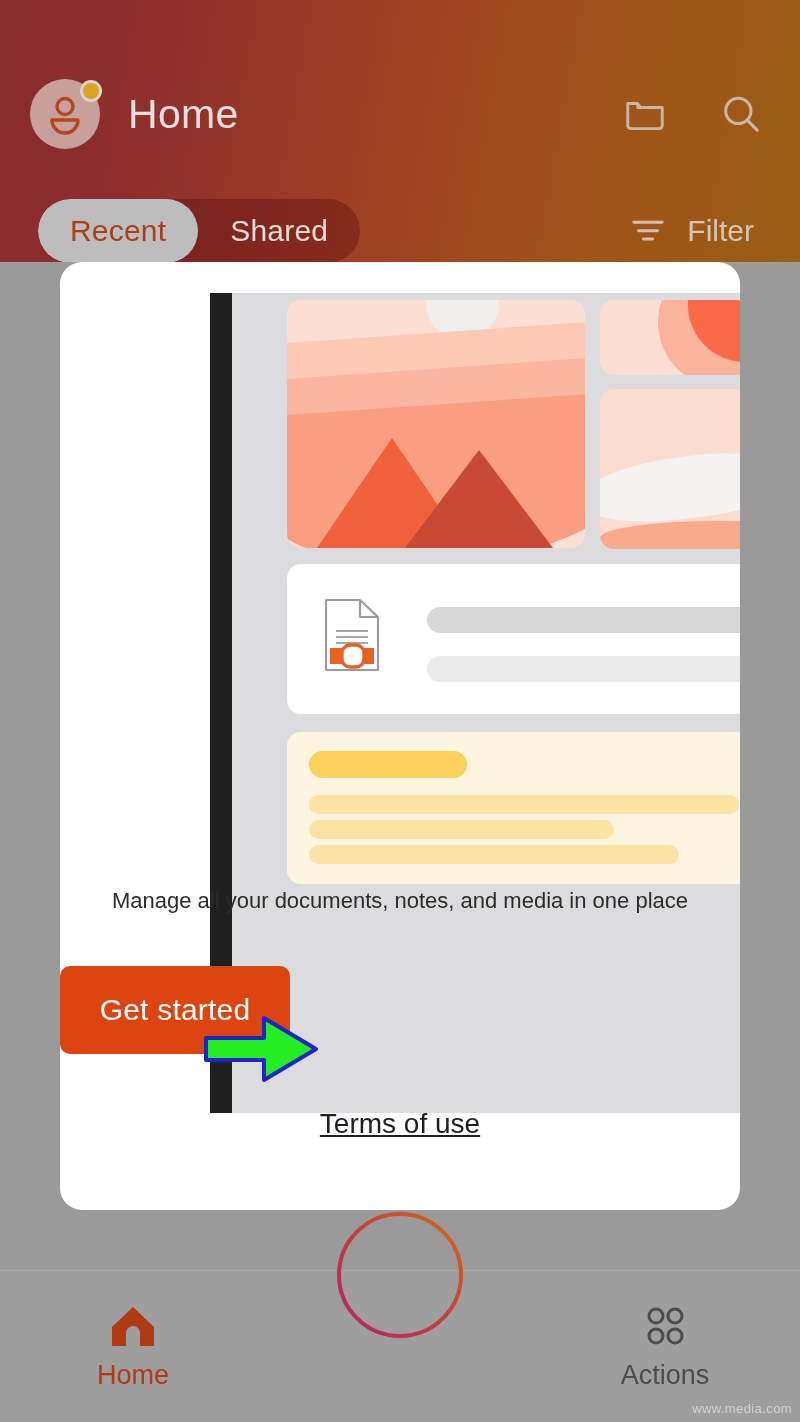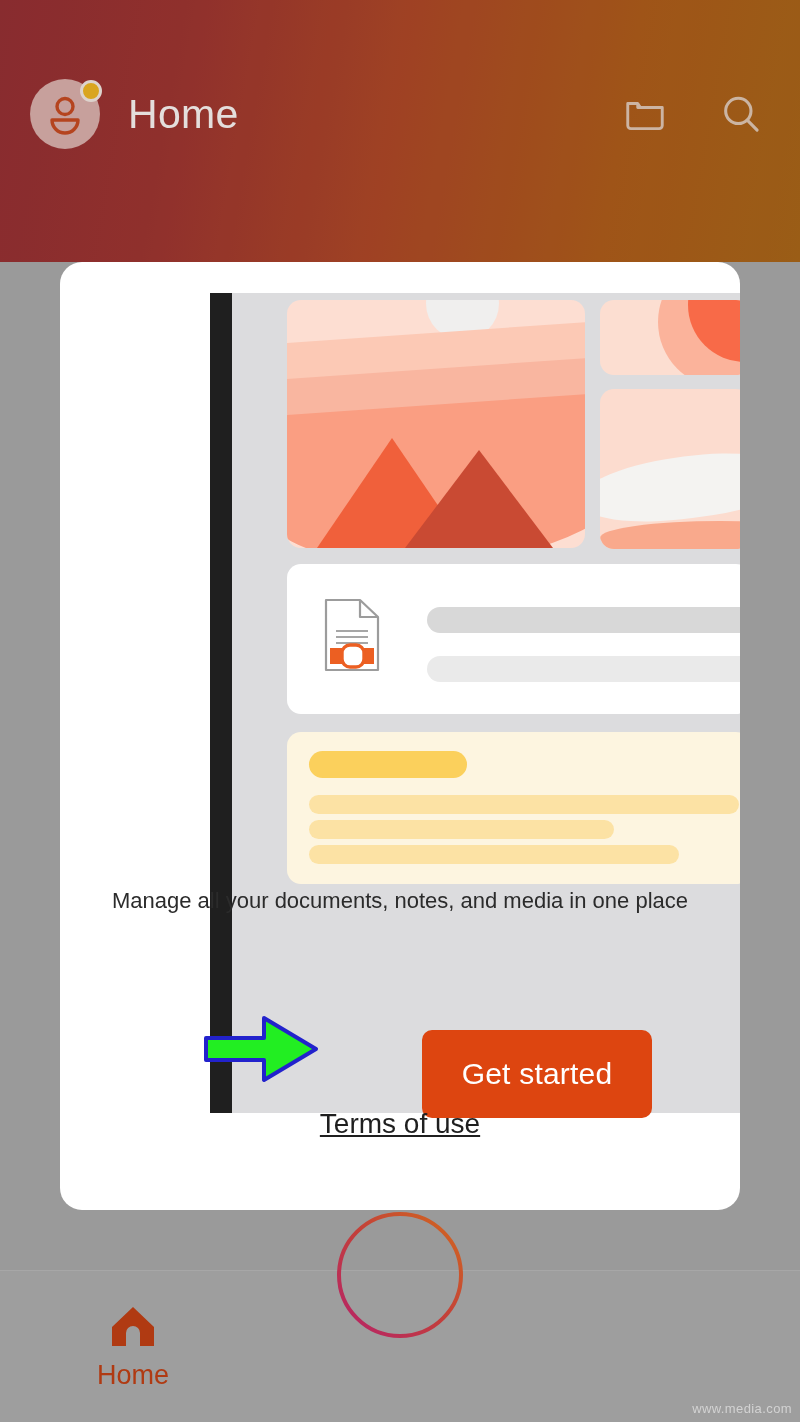--- a/index.html
+++ b/index.html
@@ -296,26 +296,26 @@
     width: 600px;
     text-align: center;
     font-size: 22px;
     line-height: 46px;
     color: #2b2b2b;
     font-weight: 400;
   }
 
   .cta-row {
     position: absolute;
-    left: 0; top: 767px;
+    left: 0; top: 703px;
     width: 592px;
     height: 90px;
     display: flex;
     align-items: center;
-    justify-content: flex-end;
+    justify-content: flex-start;
   }
   .cta-button {
     width: 230px; height: 88px;
     background: #dd4510;
     border: none;
     border-radius: 10px;
     color: #ffffff;
     font-size: 30px;
     font-family: "Liberation Sans", sans-serif;
     cursor: pointer;
@@ -401,20 +401,35 @@
           <path d="M3 6.5 h5.2 l1.4 2.1 H21 a0 0 0 0 1 0 0 v9.4 a1.6 1.6 0 0 1 -1.6 1.6 H4.6 A1.6 1.6 0 0 1 3 18 Z" fill="none" stroke="#d9cfcb" stroke-width="1.5" stroke-linejoin="round"></path>
           <path d="M8.2 6.5 v2.1 h1.4" fill="none" stroke="#d9cfcb" stroke-width="1.5" stroke-linejoin="round"></path>
         </svg>
         <svg class="hdr-icon" viewBox="0 0 24 24">
           <circle cx="10.6" cy="10.4" r="6.6" fill="none" stroke="#d9cfcb" stroke-width="1.6"></circle>
           <line x1="15.4" y1="15.3" x2="20.4" y2="20.4" stroke="#d9cfcb" stroke-width="1.6" stroke-linecap="round"></line>
         </svg>
       </div>
     </div>
 
+    <div class="tabs-row">
+      <div class="tab-group">
+        <div class="tab active">Recent</div>
+        <div class="tab">Shared</div>
+      </div>
+
+      <div class="filter-wrap">
+        <svg width="42" height="42" viewBox="0 0 24 24">
+          <line x1="4" y1="7" x2="20" y2="7" stroke="#ded6d3" stroke-width="1.7" stroke-linecap="round"></line>
+          <line x1="6.6" y1="11.8" x2="17.4" y2="11.8" stroke="#ded6d3" stroke-width="1.7" stroke-linecap="round"></line>
+          <line x1="9.4" y1="16.6" x2="14.6" y2="16.6" stroke="#ded6d3" stroke-width="1.7" stroke-linecap="round"></line>
+        </svg>
+        <span class="filter-label">Filter</span>
+      </div>
+    </div>
   </div>
 
   <div class="body-scrim"></div>
 
   <div class="modal-card">
 
     <div class="illus">
       <div class="illus-darkbar"></div>
       <div class="illus-page">
 
@@ -479,20 +494,29 @@
 
     <div class="nav-item">
       <svg width="52" height="48" viewBox="0 0 52 48">
         <path d="M26 5 L47 25 V44 H33 V31 a7 7 0 0 0 -14 0 V44 H5 V25 Z" fill="#b03a12"></path>
       </svg>
       <span class="nav-label home">Home</span>
     </div>
 
     <div class="nav-item"></div>
 
+    <div class="nav-item">
+      <svg width="52" height="48" viewBox="0 0 52 48">
+        <circle cx="17" cy="14" r="7" fill="none" stroke="#4c4c4c" stroke-width="3"></circle>
+        <circle cx="36" cy="14" r="7" fill="none" stroke="#4c4c4c" stroke-width="3"></circle>
+        <circle cx="17" cy="34" r="7" fill="none" stroke="#4c4c4c" stroke-width="3"></circle>
+        <circle cx="36" cy="34" r="7" fill="none" stroke="#4c4c4c" stroke-width="3"></circle>
+      </svg>
+      <span class="nav-label actions">Actions</span>
+    </div>
 
     <svg class="fab" viewBox="0 0 132 132">
       <defs>
         <linearGradient id="fabgrad" x1="1" y1="0" x2="0" y2="1">
           <stop offset="0%" stop-color="#d2691e"></stop>
           <stop offset="50%" stop-color="#c33f3a"></stop>
           <stop offset="100%" stop-color="#b5216b"></stop>
         </linearGradient>
       </defs>
       <circle cx="66" cy="66" r="61" fill="none" stroke="url(#fabgrad)" stroke-width="4"></circle>

